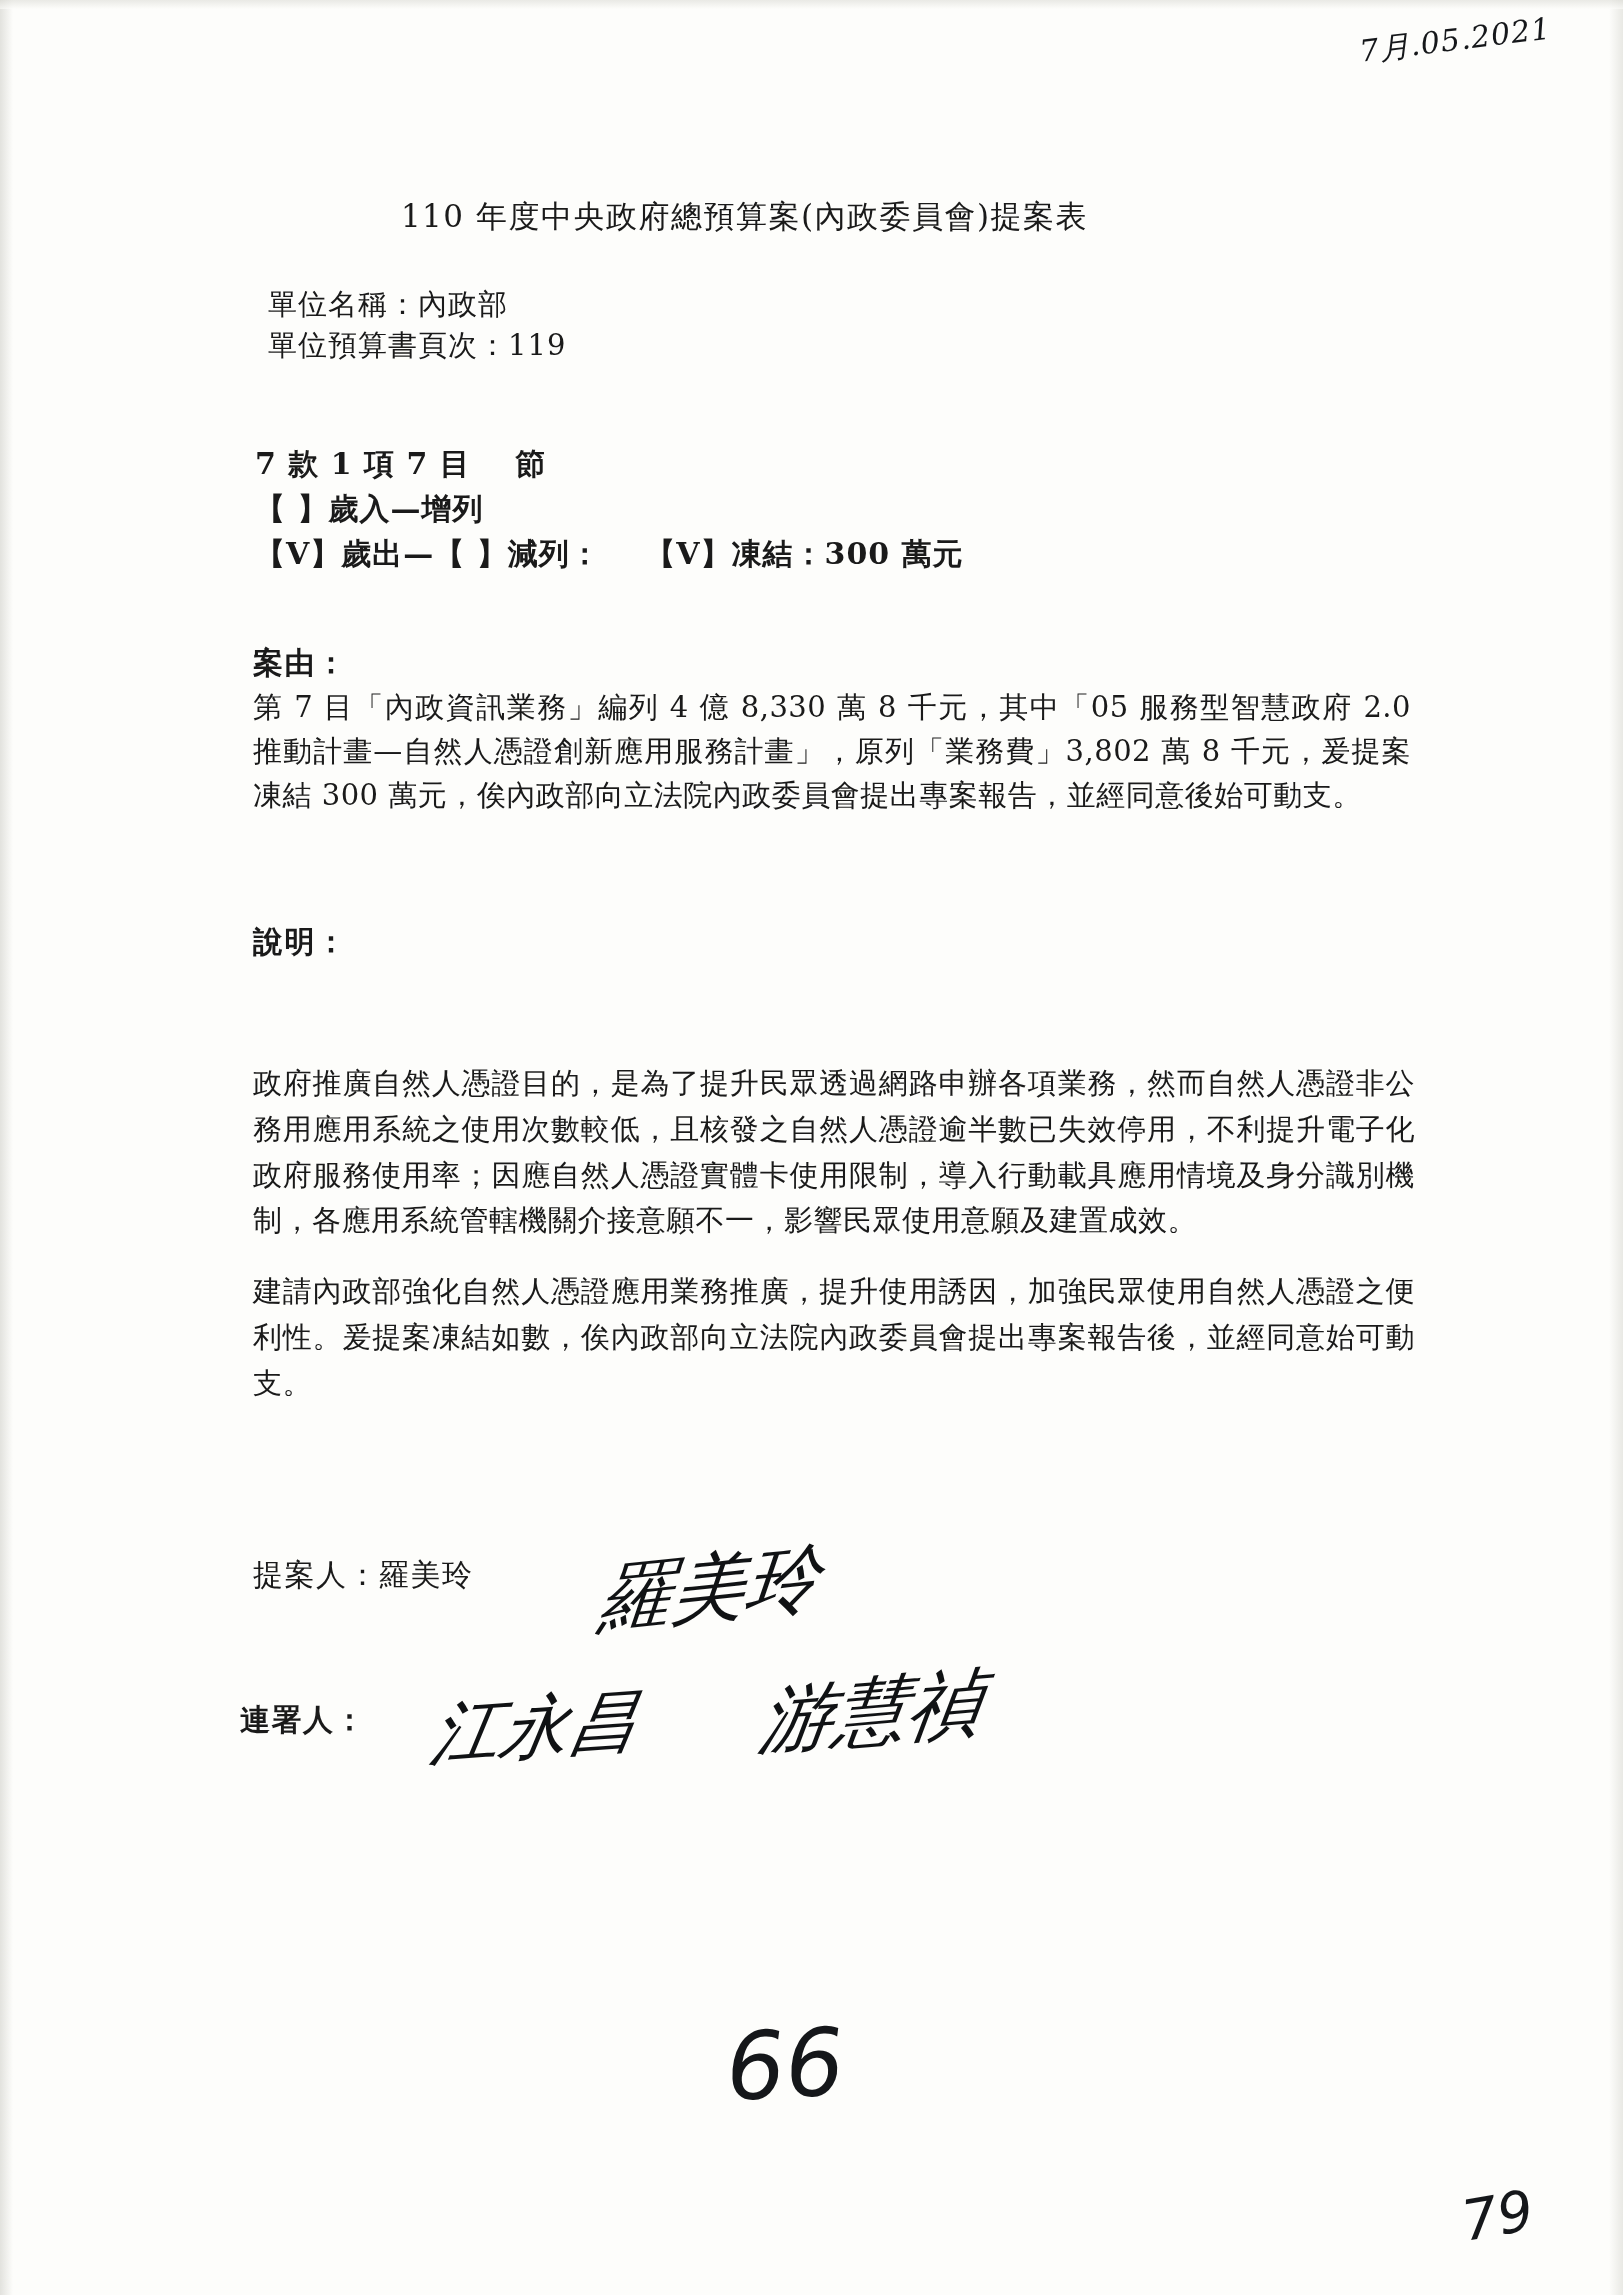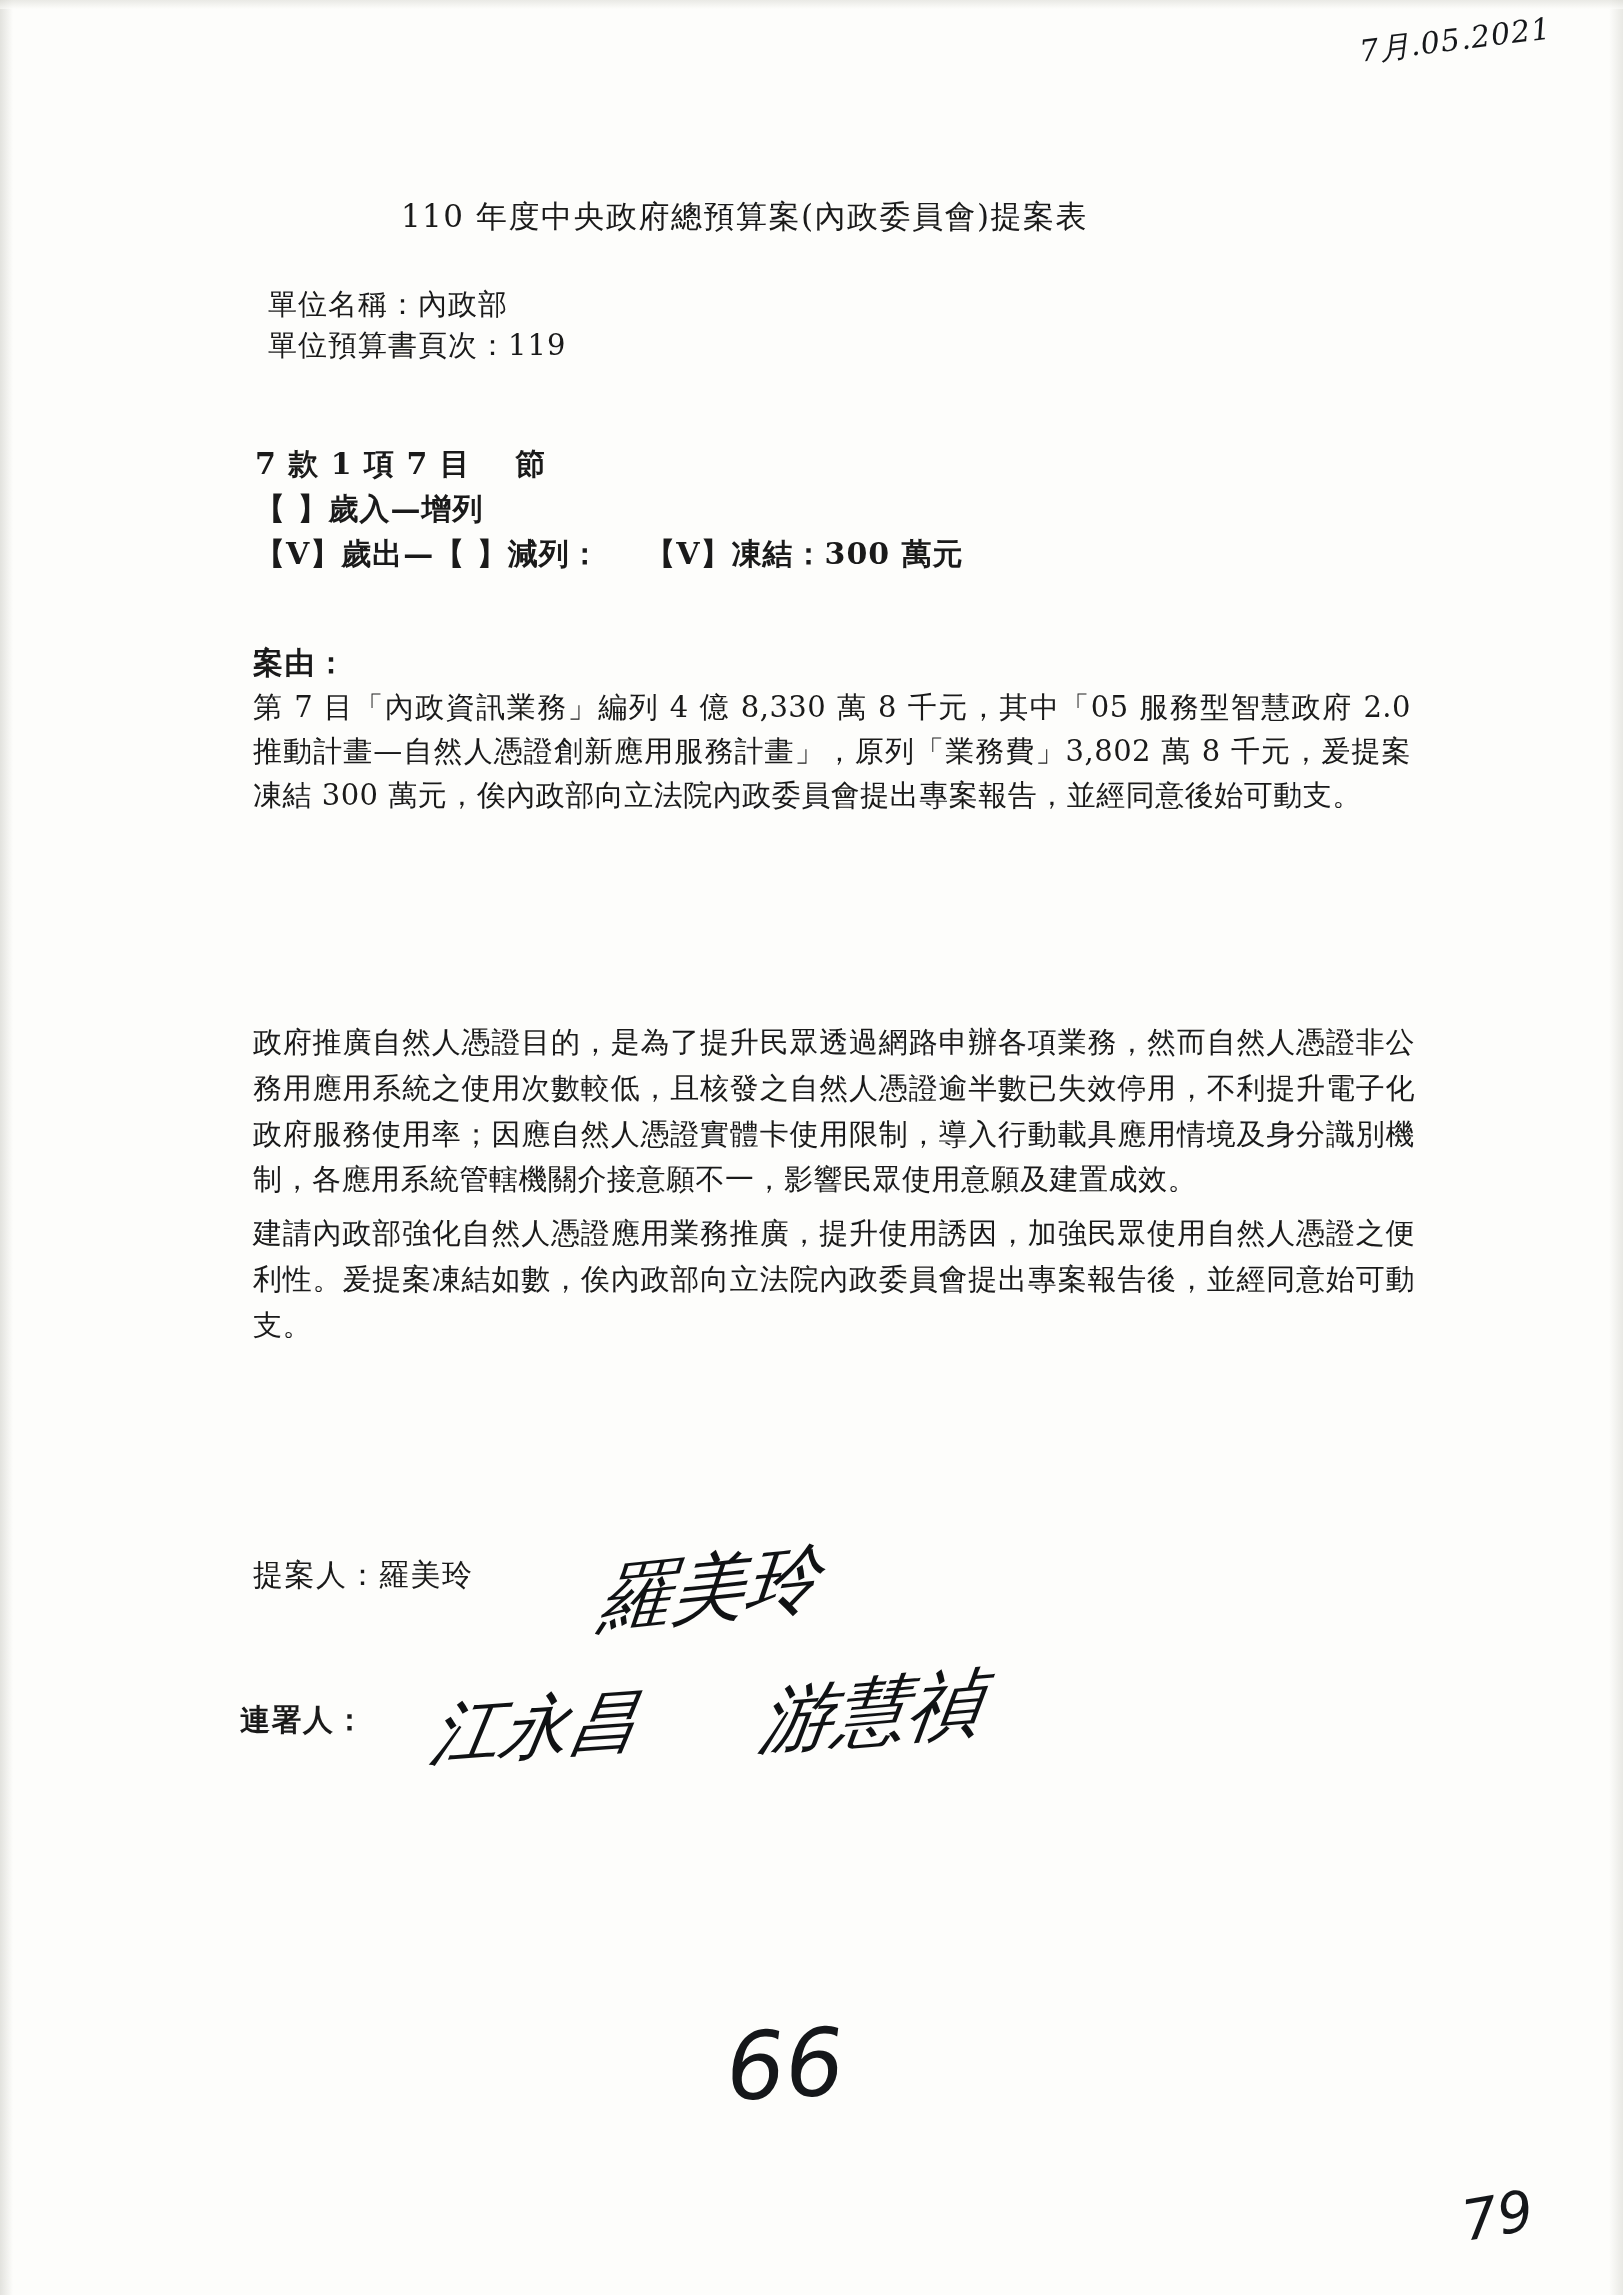--- a/index.html
+++ b/index.html
@@ -120,21 +120,21 @@
     top: 922px;
     width: 1162px;
   }
   .block-note .para {
     font-size: 29px;
     line-height: 1.58;
     letter-spacing: 0.5px;
     text-align: justify;
   }
   .block-note .para.first { margin-top: 98px; }
-  .block-note .para.second { margin-top: 8px; }
+  .block-note .para.second { margin-top: 25px; }
 
   .proposer {
     position: absolute;
     left: 253px;
     top: 1555px;
     font-size: 30px;
     font-weight: normal;
     letter-spacing: 1.5px;
   }
   .cosigner {
@@ -223,20 +223,21 @@
       <span>【V】凍結：300 萬元</span>
     </div>
   </div>
 
   <div class="block-case">
     <div class="section-label">案由：</div>
     <div class="body">第 7 目「內政資訊業務」編列 4 億 8,330 萬 8 千元，其中「05 服務型智慧政府 2.0 推動計畫—自然人憑證創新應用服務計畫」，原列「業務費」3,802 萬 8 千元，爰提案凍結 300 萬元，俟內政部向立法院內政委員會提出專案報告，並經同意後始可動支。</div>
   </div>
 
   <div class="block-note">
+    <div class="section-label">說明：</div>
     <div class="para first">政府推廣自然人憑證目的，是為了提升民眾透過網路申辦各項業務，然而自然人憑證非公務用應用系統之使用次數較低，且核發之自然人憑證逾半數已失效停用，不利提升電子化政府服務使用率；因應自然人憑證實體卡使用限制，導入行動載具應用情境及身分識別機制，各應用系統管轄機關介接意願不一，影響民眾使用意願及建置成效。</div>
     <div class="para second">建請內政部強化自然人憑證應用業務推廣，提升使用誘因，加強民眾使用自然人憑證之便利性。爰提案凍結如數，俟內政部向立法院內政委員會提出專案報告後，並經同意始可動支。</div>
   </div>
 
   <div class="proposer">提案人：羅美玲</div>
   <div class="cosigner">連署人：</div>
 
   <div class="sig sig-1 hand">羅美玲</div>
   <div class="sig sig-2 hand">江永昌</div>
   <div class="sig sig-3 hand">游慧禎</div>

